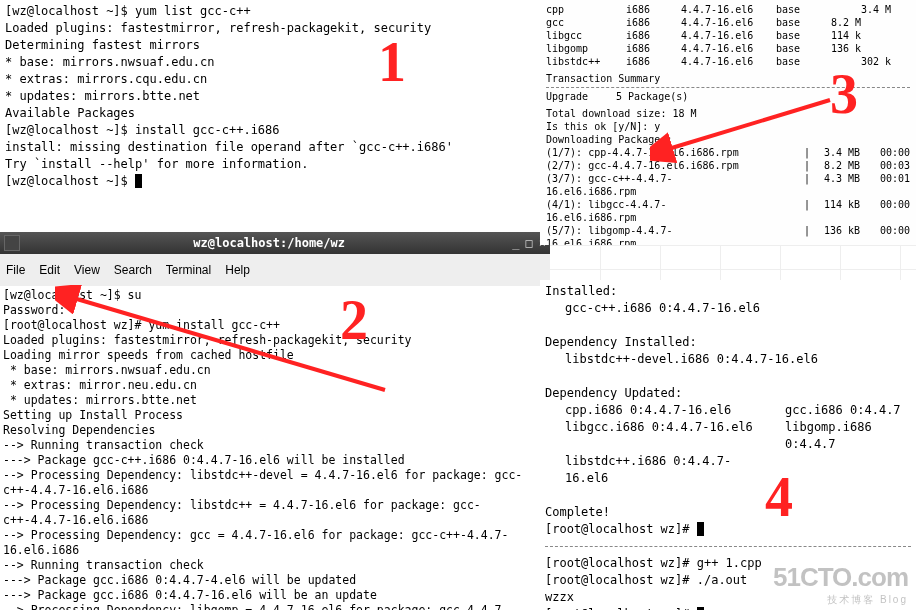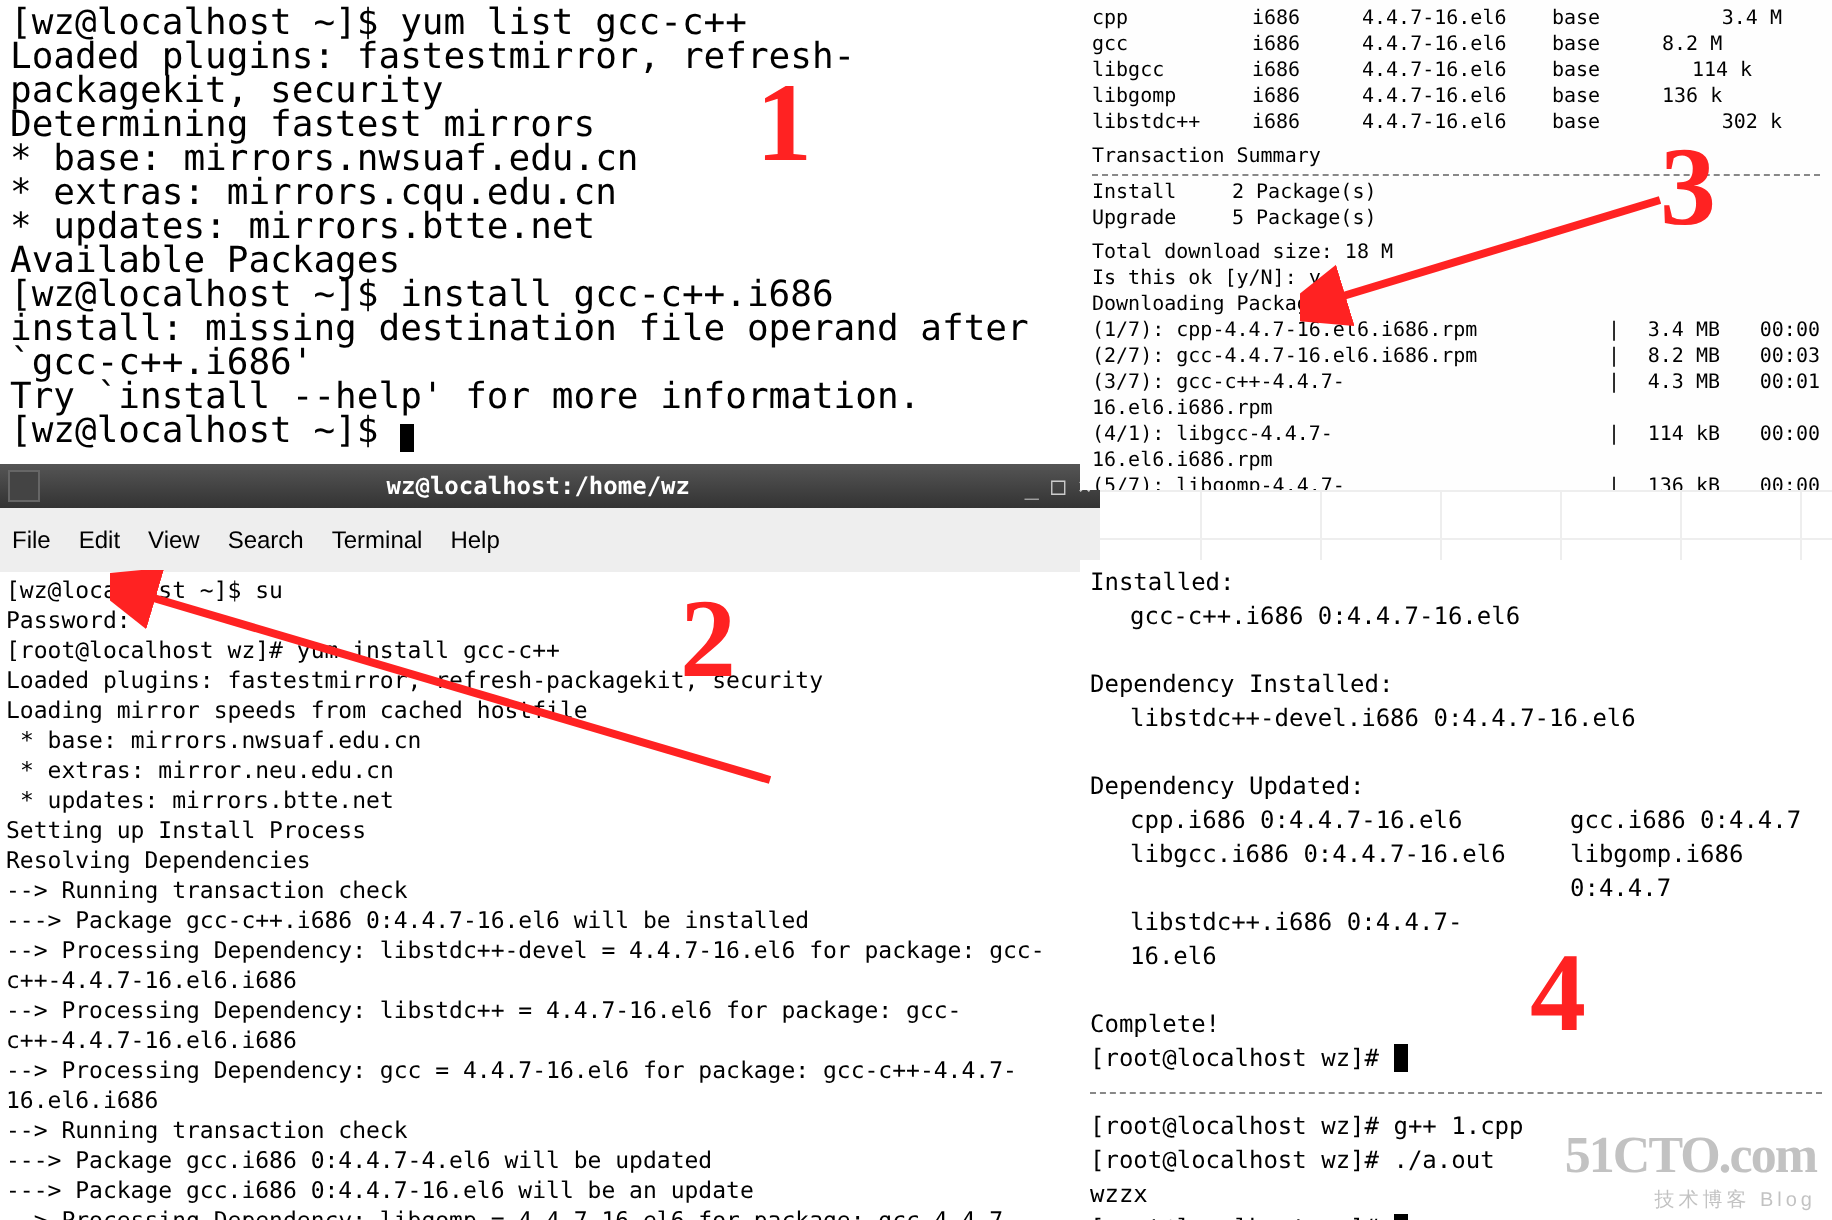--- a/index.html
+++ b/index.html
@@ -14,21 +14,21 @@
     }
     .panel {
       position: absolute;
       background: #fff;
       overflow: hidden;
     }
     .panel1 {
       left: 0; top: 0;
       width: 540px; height: 230px;
       padding: 3px 5px;
-      font-size: 18px;
+      font-size: 12px;
       line-height: 17px;
     }
     .panel2 {
       left: 0; top: 232px;
       width: 550px; height: 378px;
     }
     .panel3 {
       left: 540px; top: 0;
       width: 376px; height: 245px;
       font-size: 10px;
@@ -117,21 +117,21 @@
       pointer-events: none;
     }
     .watermark {
       position: absolute;
       right: 8px; bottom: 3px;
       color: rgba(120,120,120,.45);
       font-family: Arial, sans-serif;
       text-align: right;
       z-index: 50;
     }
-    .watermark .big { font-size: 26px; font-weight: 900; letter-spacing:-1px;font-family:Liberation Serif, serif;}
+    .watermark .big { font-size: 26px; font-weight: 900; letter-spacing:-1px;}
     .watermark .sub { font-size: 10px; letter-spacing: 2px;}
     .grid-bg {
       position:absolute;
       left:540px; top:245px; right:0; bottom:0;
       background-image:
         linear-gradient(#eee 1px, transparent 1px),
         linear-gradient(90deg, #eee 1px, transparent 1px);
       background-size: 60px 24px;
       z-index:0;
     }
@@ -217,43 +217,39 @@
         <span>i686</span>
         <span>4.4.7-16.el6</span>
         <span>base</span>
         <span style="">8.2 M</span>
       </div>
       <div class="pkg-row">
         <span>libgcc</span>
         <span>i686</span>
         <span>4.4.7-16.el6</span>
         <span>base</span>
-        <span style="text-align: center;">114 k</span>
+        <span style="text-align: left;">114 k</span>
       </div>
       <div class="pkg-row">
         <span>libgomp</span>
         <span>i686</span>
         <span>4.4.7-16.el6</span>
         <span>base</span>
         <span style="text-align: left;">136 k</span>
       </div>
       <div class="pkg-row">
         <span>libstdc++</span>
         <span>i686</span>
         <span>4.4.7-16.el6</span>
         <span>base</span>
         <span style="text-align: right;">302 k</span>
       </div>
     </div>
   <div style="margin-top:4px;">Transaction Summary</div>
   <hr class="hr-sep">
-  <div class="trans-row">
-    <span>Install</span>
-    <span>2 Package(s)</span>
-  </div>
   <div class="trans-row">
     <span>Upgrade</span>
     <span>5 Package(s)</span>
   </div>
   <div style="height:4px;"></div>
   <div>Total download size: 18 M</div>
   <div>Is this ok [y/N]: y</div>
   <div>Downloading Packages:</div>
   <div id="dl-list">
       <div class="dl-row">

